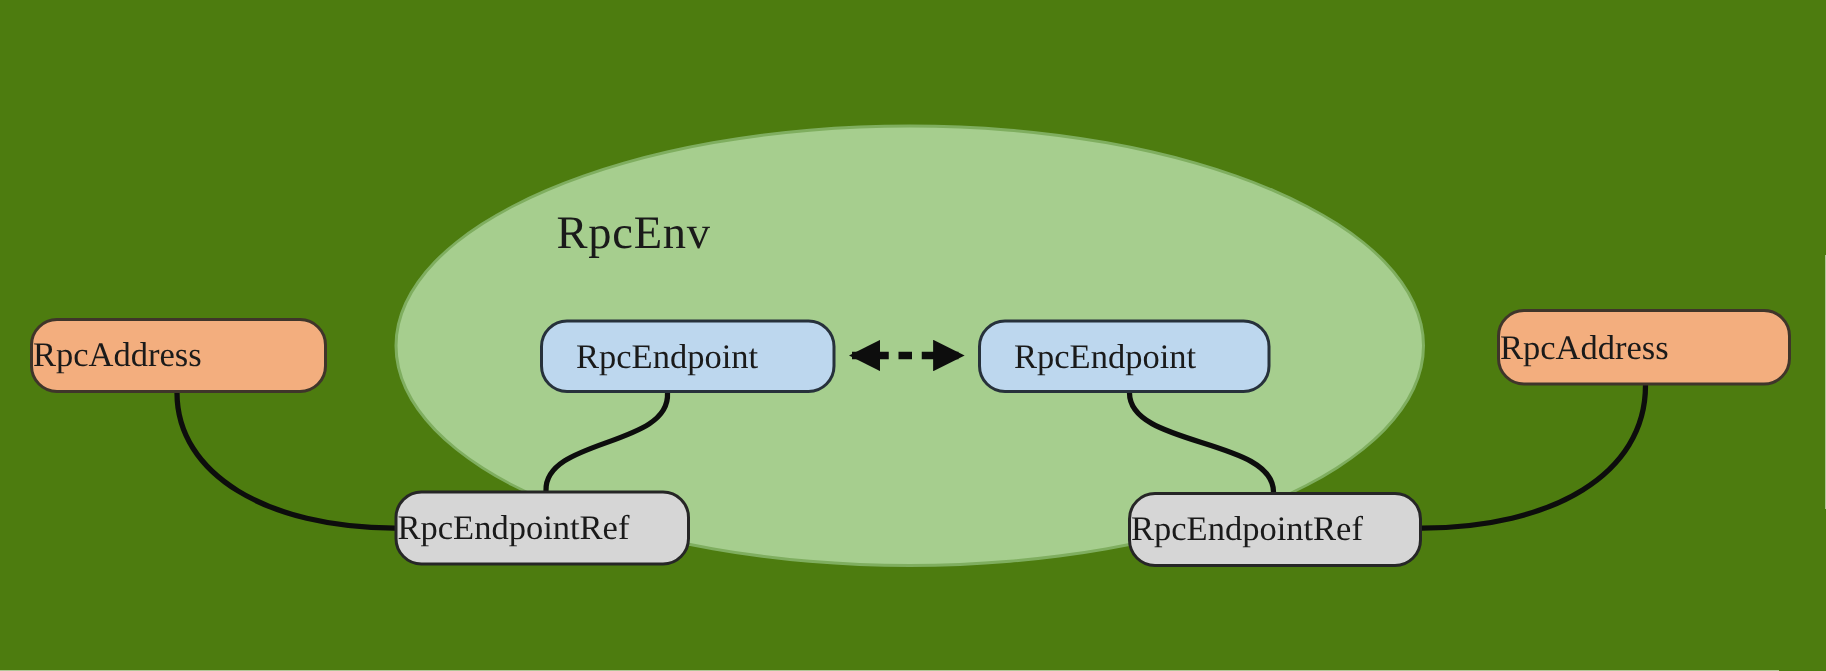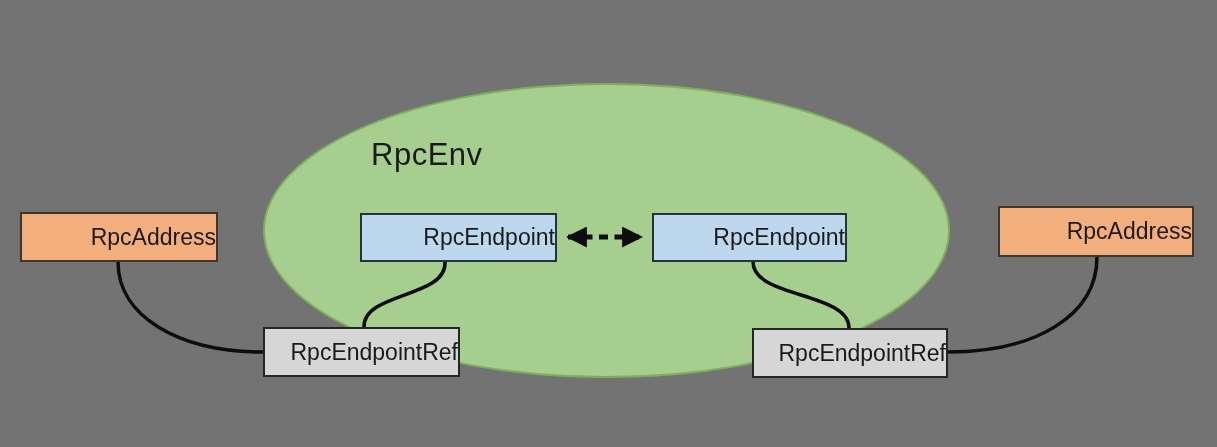--- a/index.html
+++ b/index.html
@@ -1,21 +1,21 @@
 <!DOCTYPE html>
 <html style="--ellipse-fill: #a6ce8e; --ellipse-border: #7fae5f; --endpoint-fill: #bdd7ee; --endpoint-border: #27313b; --ref-fill: #d6d6d6; --ref-border: #262626; --address-fill: #f3ae7e; --address-border: #3f352a; --connector: #0d0d0d; --text: #1a1a1a;"><head>
 <meta charset="utf-8">
 <style>
   html,body{margin:0;padding:0;background:#ffffff;}
   .stage{
     position:relative;
     width:1217px;height:447px;
-    background:#737373;
+    background:#4d7c0f;
     overflow:hidden;
-    font-family:Liberation Sans, sans-serif;
+    font-family:Liberation Serif, serif;
     color:var(--text,#1a1a1a);
   }
   .ellipse{
     position:absolute;
     left:263px;top:83px;width:687px;height:295px;
     background:var(--ellipse-fill,#a6ce8e);
     border:2px solid var(--ellipse-border,#7fae5f);
     border-radius:50%;
     box-sizing:border-box;
   }
@@ -36,22 +36,22 @@
   svg.wires path.dashed{
     fill:none;
     stroke:var(--connector,#0d0d0d);
     stroke-width:5;
     stroke-dasharray:9 6.5;
   }
   svg.wires marker path{fill:var(--connector,#0d0d0d);}
   .node{
     position:absolute;
     box-sizing:border-box;
-    display:flex;align-items:center;justify-content:flex-end;
-    border-radius:0;
+    display:flex;align-items:center;justify-content:flex-start;
+    border-radius:18px;
     font-size:23px;
     white-space:nowrap;
   }
   .endpoint{
     background:var(--endpoint-fill,#bdd7ee);
     border:2px solid var(--endpoint-border,#27313b);
     padding-left:22px;
   }
   .ref{
     background:var(--ref-fill,#d6d6d6);

